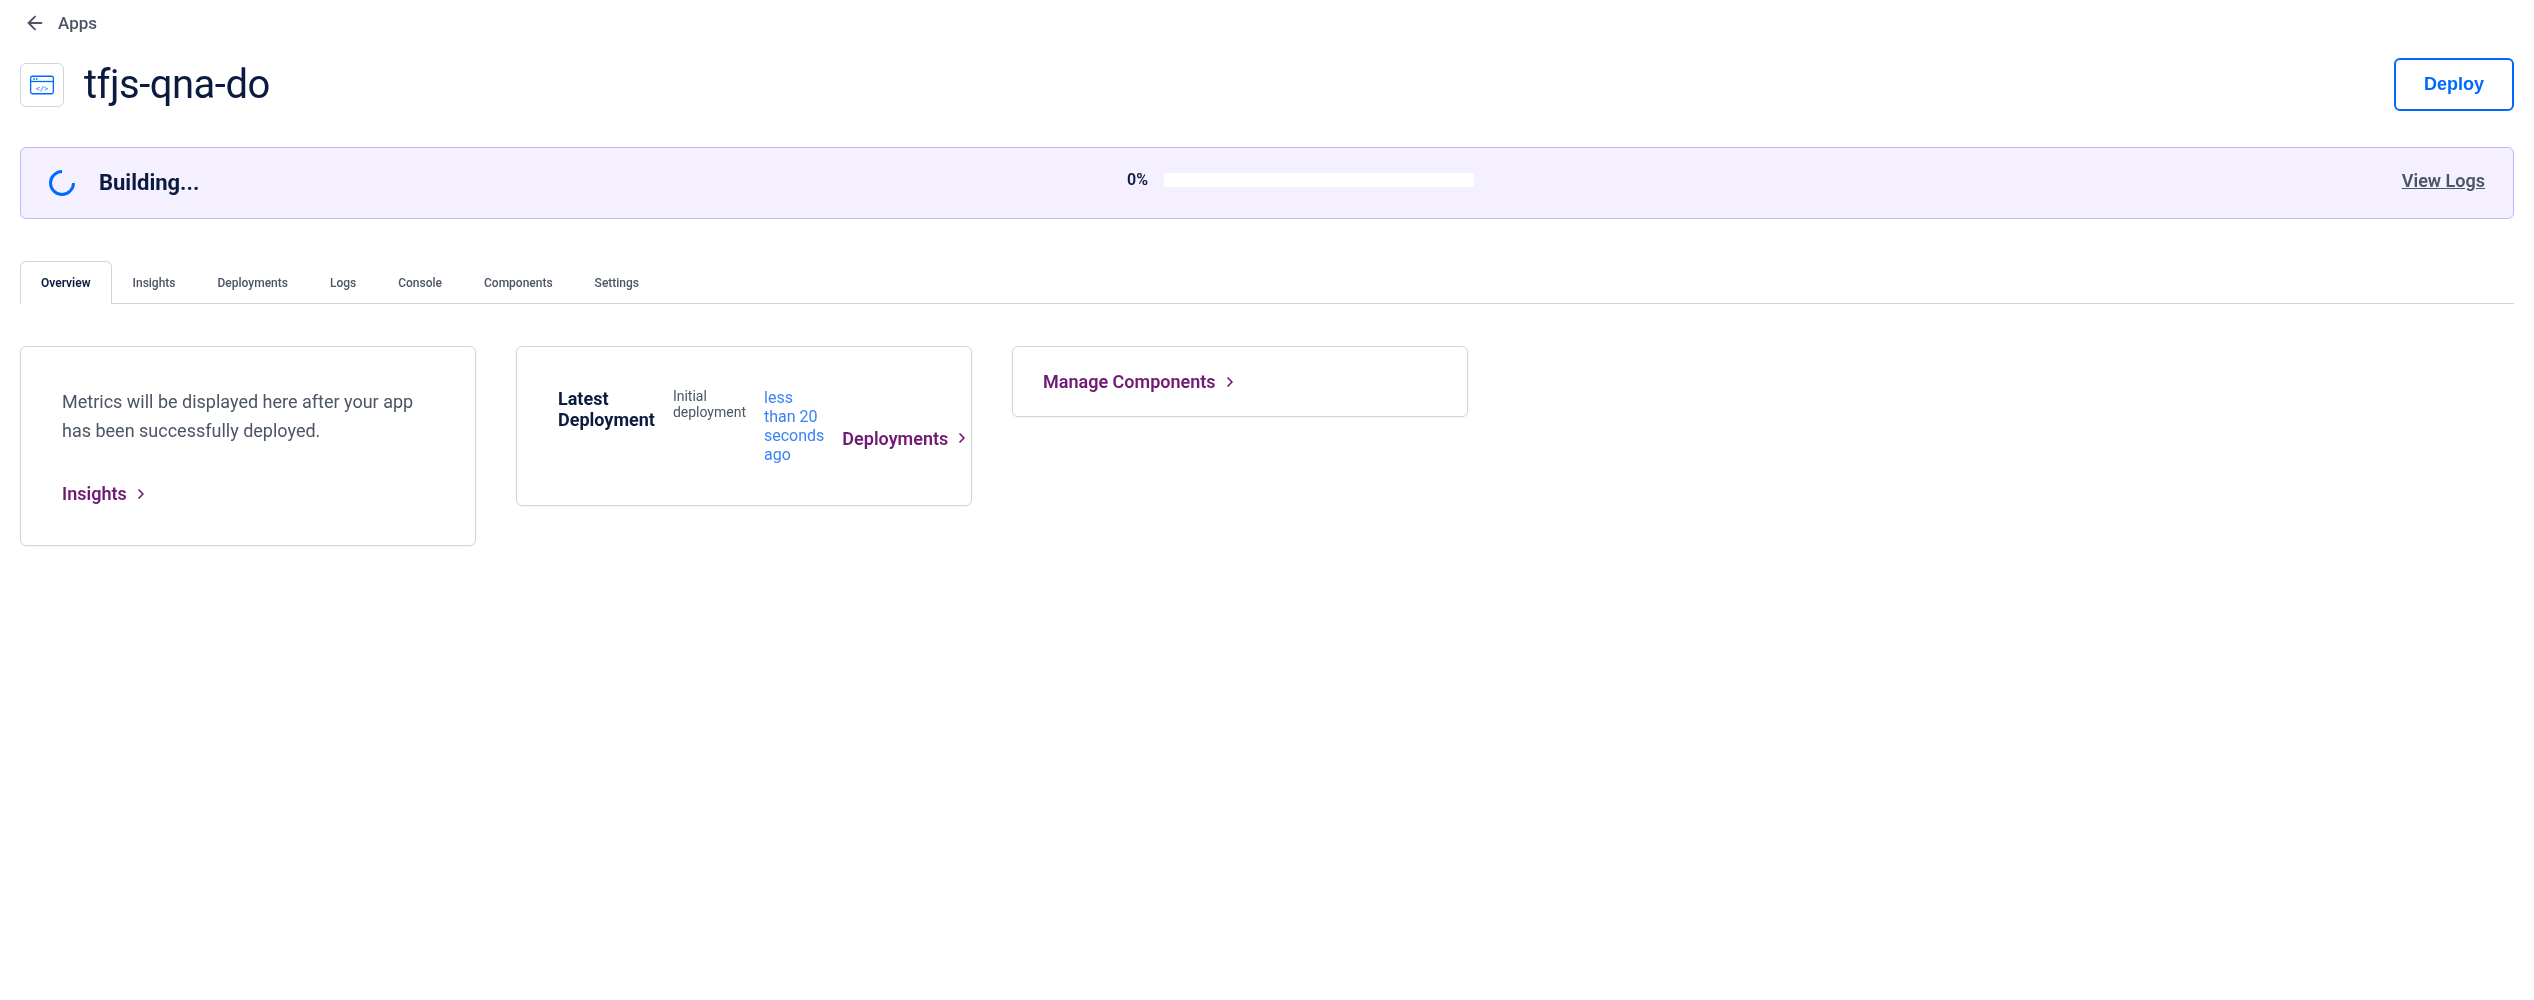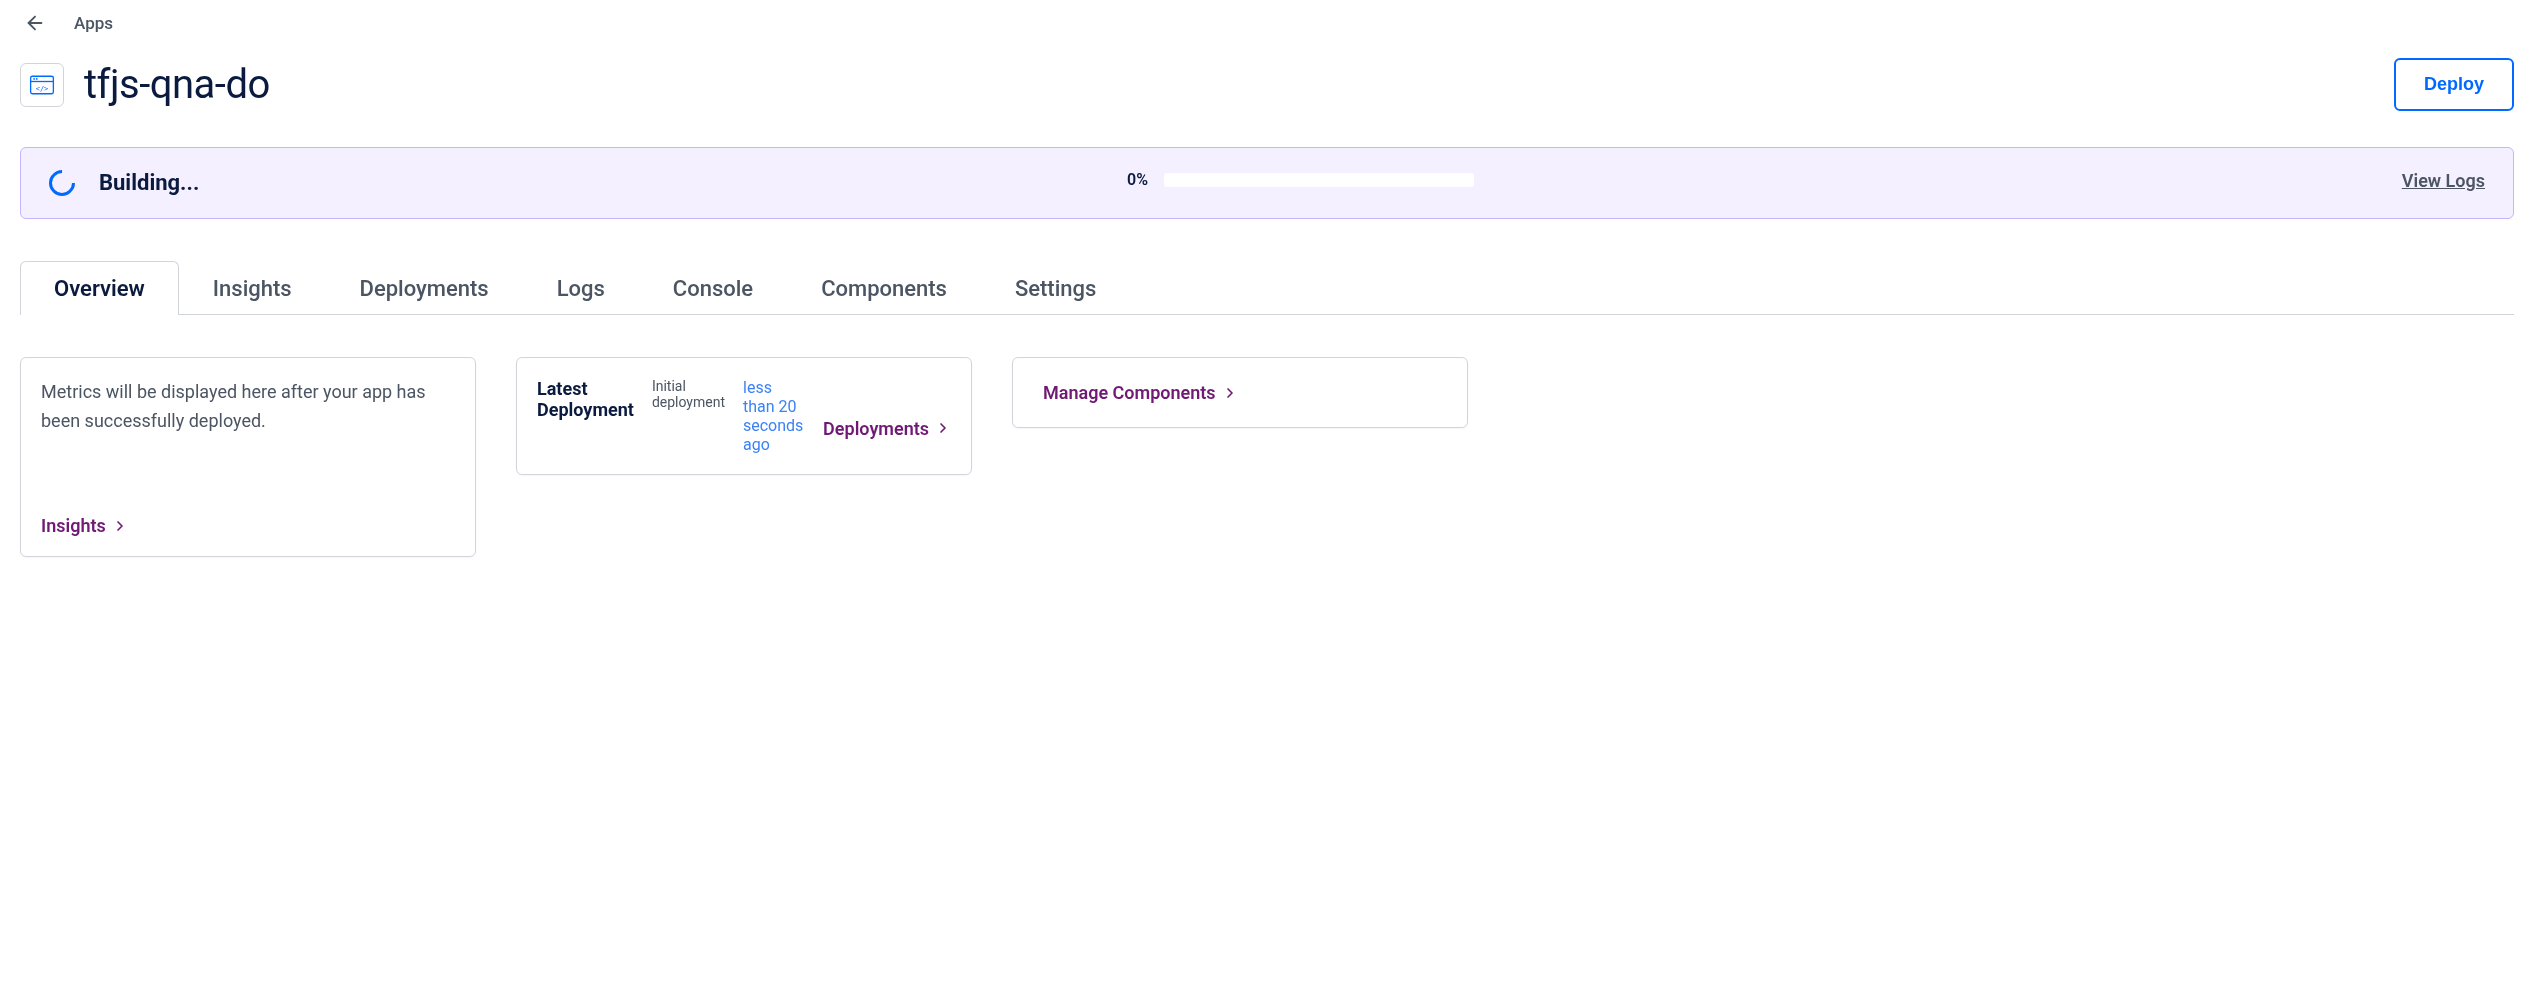--- a/index.html
+++ b/index.html
@@ -12,21 +12,21 @@
       background: #ffffff;
       color: #1f2937;
     }
     .container {
       padding: 12px 20px 40px 20px;
       width: 100%;
     }
     .breadcrumb {
       display: flex;
       align-items: center;
-      gap: 28px;
+      gap: 12px;
       margin-bottom: 24px;
       padding-left: 4px;
     }
     .back-arrow {
       color: #4b5563;
       display: flex;
       align-items: center;
       cursor: pointer;
     }
     .breadcrumb-text {
@@ -121,22 +121,22 @@
       text-decoration: underline;
       cursor: pointer;
       flex-shrink: 0;
     }
     .tabs {
       display: flex;
       border-bottom: 1px solid #d1d5db;
       margin-bottom: 42px;
     }
     .tab {
-      padding: 14px 33px;
-      font-size: 22px;
+      padding: 14px 20px;
+      font-size: 12px;
       font-weight: 500;
       color: #4b5563;
       cursor: pointer;
       border: 1px solid transparent;
       border-bottom: none;
       margin-bottom: -1px;
       border-top-left-radius: 6px;
       border-top-right-radius: 6px;
     }
     .tab.active {
@@ -146,21 +146,21 @@
       background: #ffffff;
     }
     .cards-row {
       display: flex;
       gap: 40px;
       align-items: flex-start;
     }
     .card {
       border: 1px solid #d1d5db;
       border-radius: 6px;
-      padding: 20px;
+      padding: 41px;
       flex: 1;
       max-width: 456px;
       box-shadow: 0 1px 2px rgba(0,0,0,0.04);
     }
     .card-metrics {
       min-height: 200px;
       display: flex;
       flex-direction: column;
       justify-content: space-between;
     }

